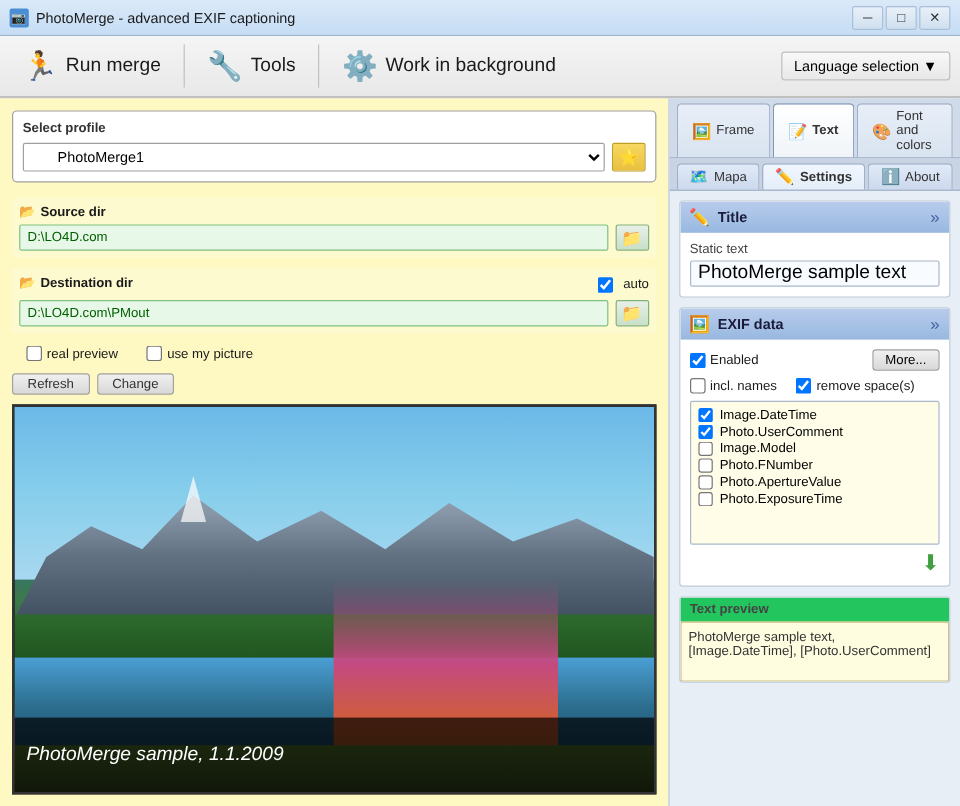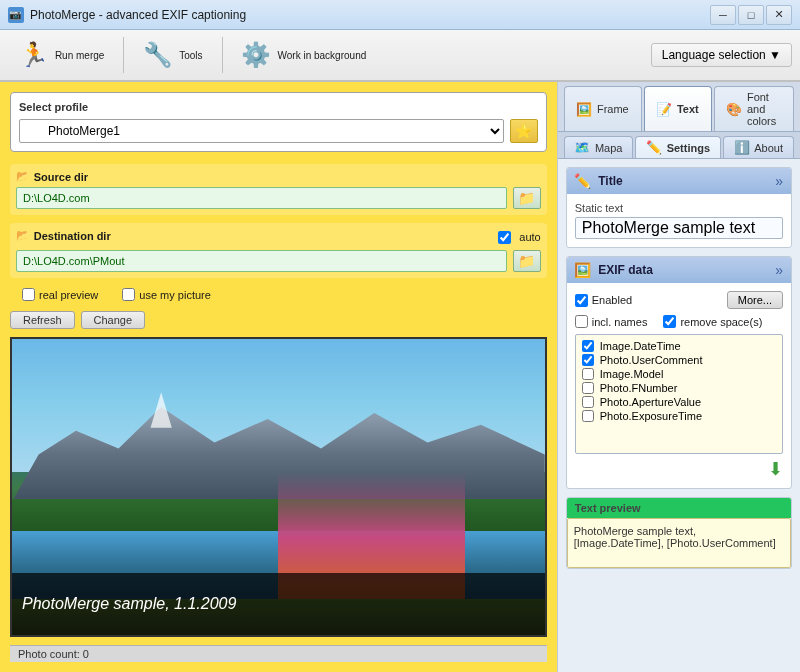--- a/index.html
+++ b/index.html
@@ -10,30 +10,30 @@
     .titlebar-left { display: flex; align-items: center; gap: 6px; }
     .titlebar-icon { width: 16px; height: 16px; background: #4a8fd4; border-radius: 2px; display: flex; align-items: center; justify-content: center; color: white; font-size: 10px; }
     .titlebar-title { font-size: 12px; color: #1a1a1a; }
     .titlebar-controls { display: flex; gap: 2px; }
     .titlebar-btn { width: 26px; height: 20px; display: flex; align-items: center; justify-content: center; background: linear-gradient(to bottom, #e8f0f8, #d0e0f0); border: 1px solid #aac0d8; cursor: pointer; font-size: 11px; color: #333; border-radius: 2px; }
 
     
     .toolbar { background: linear-gradient(to bottom, #f5f5f5, #e8e8e8); height: 52px; display: flex; align-items: center; padding: 0 8px; gap: 4px; border-bottom: 2px solid #c0c0c0; }
     .toolbar-btn { display: flex; align-items: center; gap: 6px; padding: 4px 10px; background: transparent; border: 1px solid transparent; cursor: pointer; border-radius: 3px; height: 40px; }
     .toolbar-btn-icon { font-size: 24px; }
-    .toolbar-btn-label { font-size: 10px; color: #1a1a1a; font-weight: 500; }
+    .toolbar-btn-label { font-size: 16px; color: #1a1a1a; font-weight: 500; }
     .toolbar-separator { width: 1px; height: 36px; background: #c0c0c0; margin: 0 4px; }
     .toolbar-right { margin-left: auto; }
     .lang-btn { padding: 4px 10px; background: linear-gradient(to bottom, #f8f8f8, #e8e8e8); border: 1px solid #c0c0c0; border-radius: 3px; cursor: pointer; font-size: 12px; display: flex; align-items: center; gap: 4px; }
 
     
     .main { display: flex; height: calc(672px - 82px); }
 
     
-    .left-panel { width: 558px; background: #fde047; padding: 10px; display: flex; flex-direction: column; gap: 8px; }
+    .left-panel { width: 558px; background: #fef9c3; padding: 10px; display: flex; flex-direction: column; gap: 8px; }
     .section-label { font-size: 11px; font-weight: bold; color: #1a1a1a; margin-bottom: 4px; display: flex; align-items: center; gap: 4px; }
 
     
     .profile-box { background: white; border: 1px solid #a0a0a0; border-radius: 4px; padding: 8px; margin-bottom: 4px; }
     .profile-header { font-size: 11px; font-weight: bold; color: #333; margin-bottom: 6px; }
     .profile-row { display: flex; align-items: center; gap: 6px; }
     .profile-select { flex: 1; height: 24px; border: 1px solid #a0a0a0; border-radius: 2px; padding: 0 24px; font-size: 12px; background: white; }
     .profile-icon-btn { width: 28px; height: 24px; background: linear-gradient(to bottom, #f8d860, #e8c040); border: 1px solid #c0a020; border-radius: 2px; cursor: pointer; display: flex; align-items: center; justify-content: center; font-size: 14px; }
 
     
@@ -217,21 +217,20 @@
         <div class="lake" style="bottom:10%;"></div>
 
         <div style="position:absolute; bottom:0; right:15%; width:35%; height:55%; background: linear-gradient(to bottom, transparent 0%, #c44a80 40%, #d06030 70%, #8b6010 100%);"></div>
 
         <div style="position:absolute; bottom:0; left:0; right:0; height:12%; background: linear-gradient(to bottom, #5a8030, #3a5020);"></div>
       </div>
 
       <div class="preview-caption">PhotoMerge sample, 1.1.2009</div>
     </div>
 
-    <div class="photo-count">Photo count: 0</div>
   </div>
 
   <div class="right-panel">
 
     <div class="tabs-row">
       <div class="tab">
         <span class="tab-icon">🖼️</span>
         <span>Frame</span>
       </div>
       <div class="tab active">

